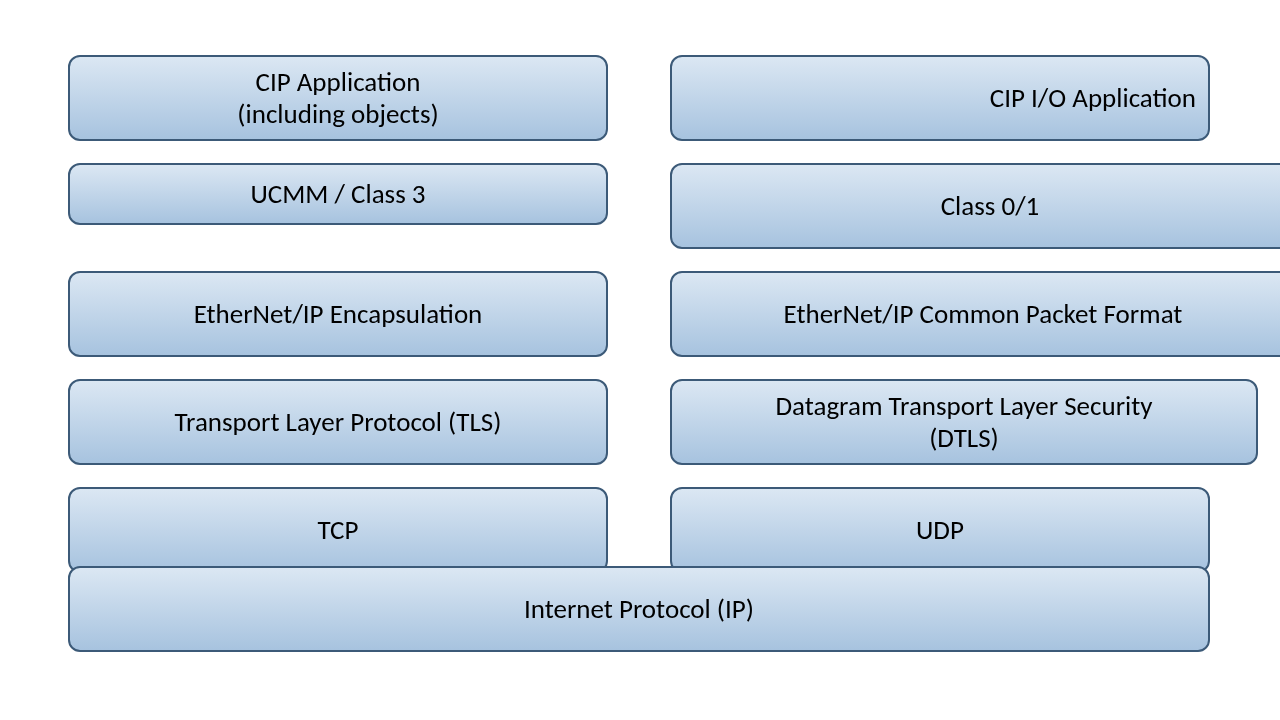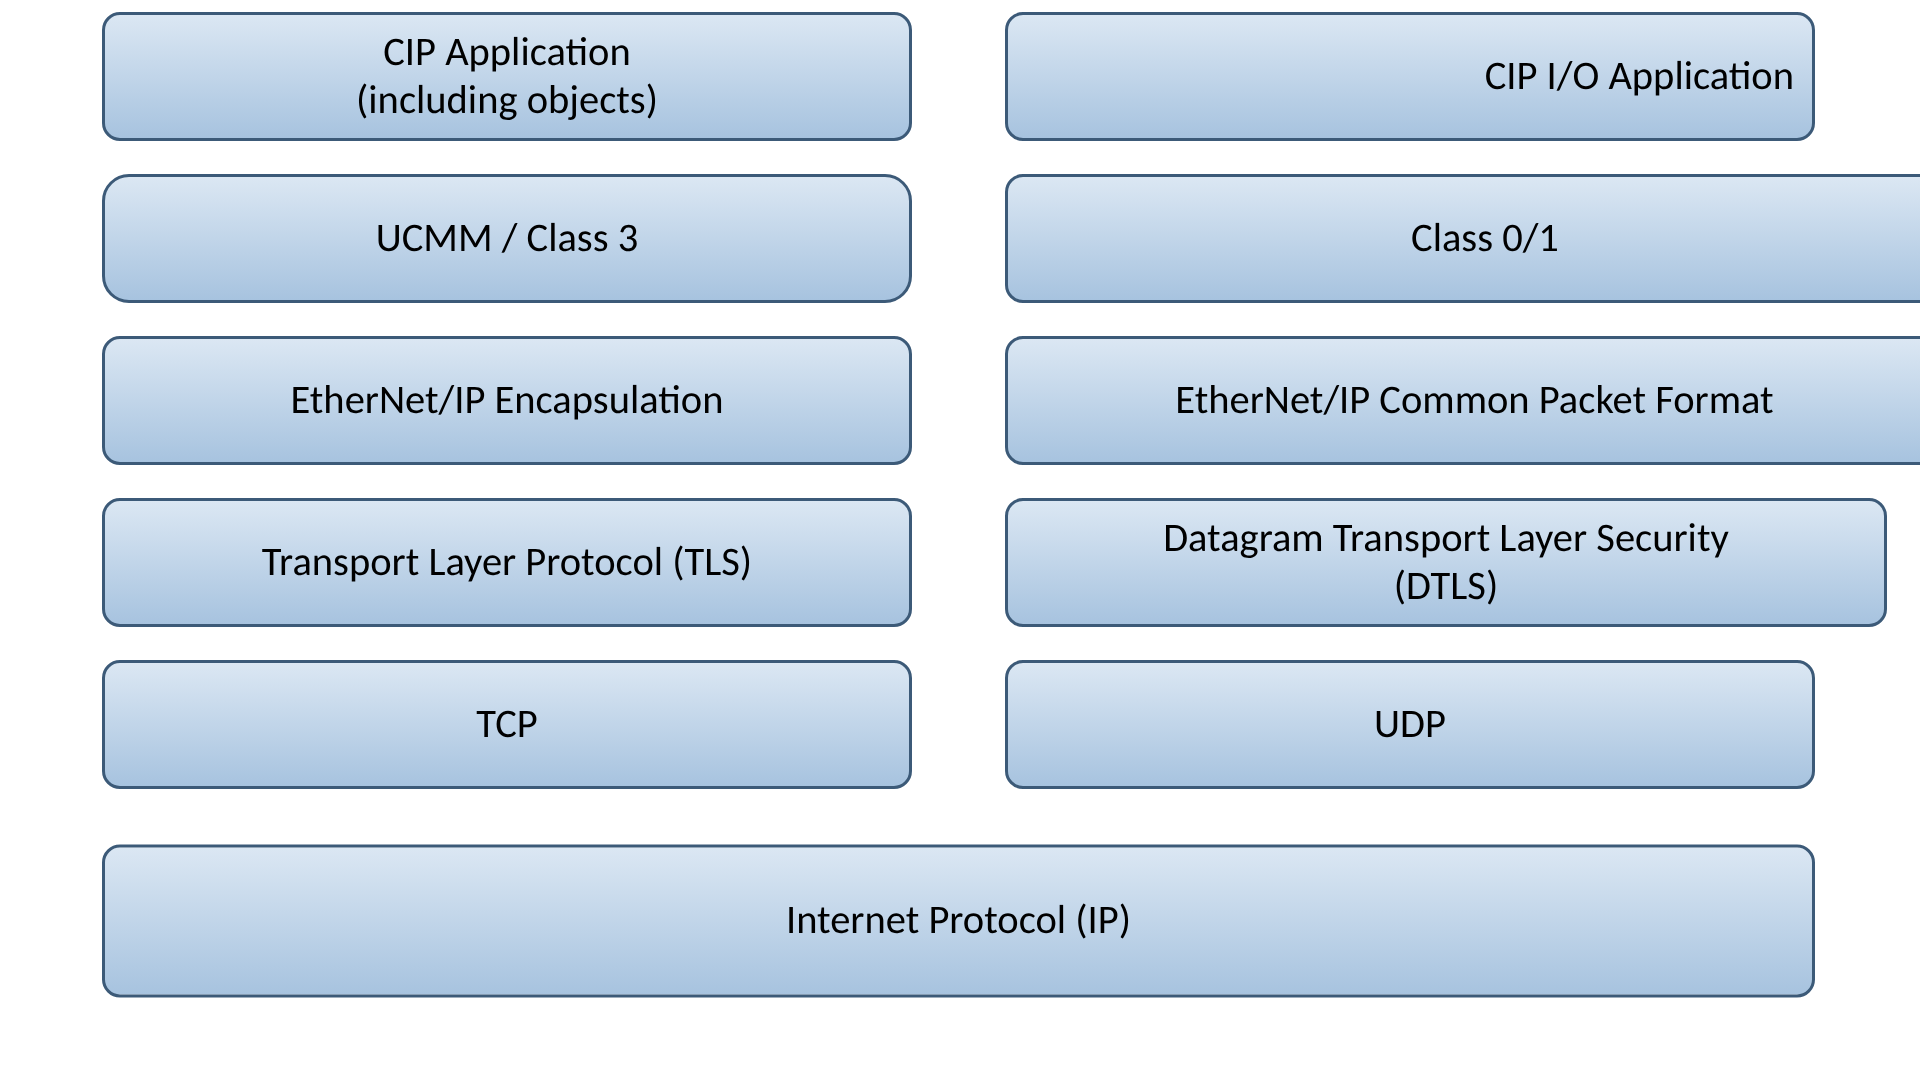--- a/index.html
+++ b/index.html
@@ -22,38 +22,39 @@
     background: linear-gradient(to bottom, #dbe7f3 0%, #a7c3df 100%);
     display: flex;
     align-items: center;
     justify-content: center;
     text-align: center;
     color: #000;
     font-size: 27px;
     line-height: 1.2;
     box-sizing: border-box;
     padding: 20px 12px;
+    margin-top: 47px;
   }
 </style>
 </head>
 <body>
 
 <div class="stage">
 
   <div class="box" style="left:68px;  top:8px;  width:540px; height:86px;">
     <div>
       <span>CIP Application</span><br>
       <span>(including objects)</span>
     </div>
   </div>
   <div class="box" style="left:670px; top:8px;  width:540px; height:86px;justify-content:flex-end;">
     <span>CIP I/O Application</span>
   </div>
 
-  <div class="box" style="left:68px;  top:116px; width:540px; height:86px;border-radius:18px;">
+  <div class="box" style="left:68px;  top:116px; width:540px; height:62px;">
     <span>UCMM / Class 3</span>
   </div>
   <div class="box" style="left:670px; top:116px; width:640px; height:86px;">
     <span>Class 0/1</span>
   </div>
 
   <div class="box" style="left:68px;  top:224px; width:540px; height:86px;">
     <span>EtherNet/IP Encapsulation</span>
   </div>
   <div class="box" style="left:670px; top:224px; width:626px; height:86px;">
@@ -70,17 +71,17 @@
     </div>
   </div>
 
   <div class="box" style="left:670px; top:440px; width:540px; height:86px;">
     <span>UDP</span>
   </div>
   <div class="box" style="left:68px;  top:440px; width:540px; height:86px;">
     <span>TCP</span>
   </div>
 
-  <div class="box" style="left:68px; top:563px; width:1142px; height:102px;">
+  <div class="box" style="left:68px; top:519px; width:1142px; height:86px;">
     <span>Internet Protocol (IP)</span>
   </div>
 
 </div>
 
 </body></html>

